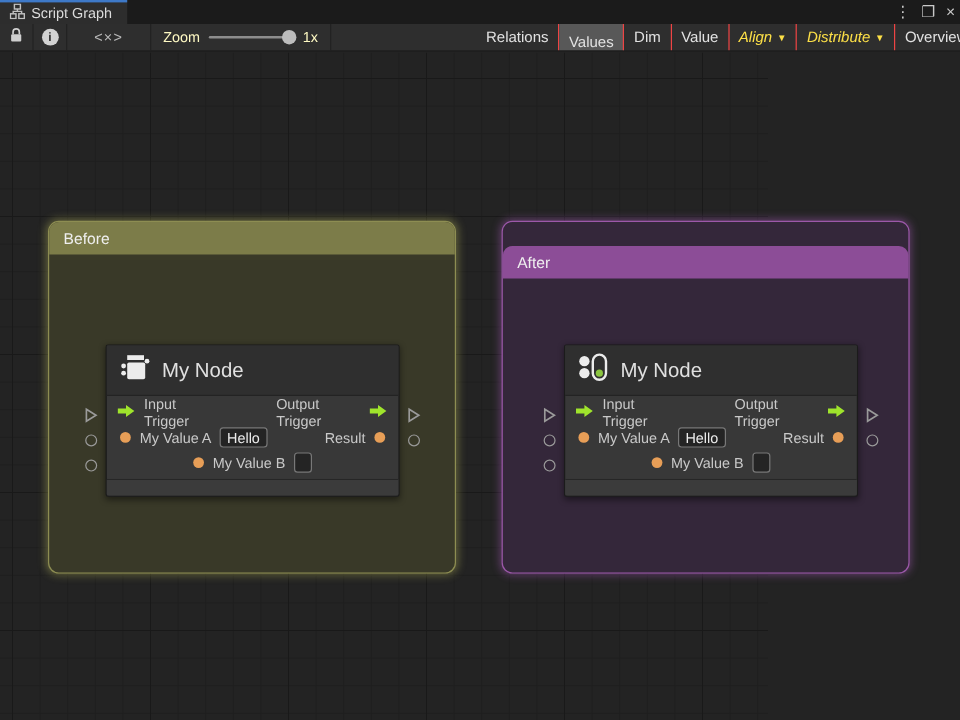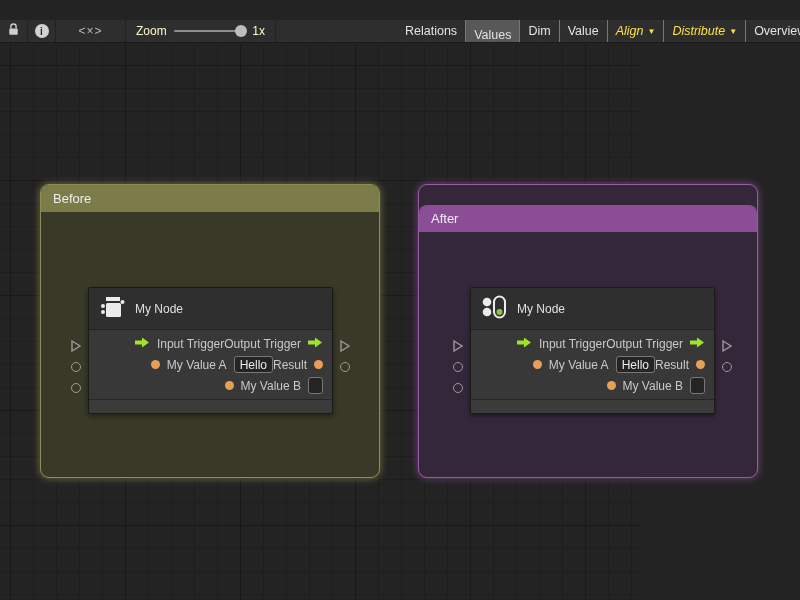--- a/index.html
+++ b/index.html
@@ -72,24 +72,24 @@
   
   .node {
     position:absolute; width:245px; height:127px; background:#383838;
     border:1px solid #1b1b1b; border-radius:2px; display:flex; flex-direction:column;
     box-shadow:0 2px 5px rgba(0,0,0,.45);
   }
   .node-before { left:88px; top:243px; }
   .node-after  { left:470px; top:243px; }
   .node-header {
     flex:0 0 42px; background:#2f2f2f; border-bottom:1px solid #232323;
-    display:flex; align-items:center; gap:10px; padding:0 10px; color:#e0e0e0; font-size:12px;
+    display:flex; align-items:center; gap:10px; padding:0 10px; color:#e0e0e0; font-size:17px;
   }
   .node-rows { flex:1 1 auto; padding-top:3px; }
-  .node-row { height:21px; display:flex; align-items:center; justify-content:flex-end; padding:0 9px; }
+  .node-row { height:21px; display:flex; align-items:center; justify-content:center; padding:0 9px;gap:48px; }
   .port-left, .port-right { display:flex; align-items:center; gap:7px; color:#c9c9c9; }
   .node-footer { flex:0 0 14px; background:#3b3b3b; border-top:1px solid #262626; border-radius:0 0 2px 2px; }
 
   .dot { width:9px; height:9px; border-radius:50%; background:#e79e57; }
   .value-input {
     background:#242424; border:1px solid #787878; border-radius:3px; color:#ececec;
     font-size:12px; padding:0 5px; height:17px; display:flex; align-items:center; min-width:15px;
   }
   .value-input.small { width:15px; padding:0; }
 
@@ -97,20 +97,38 @@
   .ext { position:absolute; display:flex; align-items:center; justify-content:center; }
   .ext-circle { width:10px; height:10px; border:1.4px solid #9a9a9a; border-radius:50%; background:transparent; }
   .l1 { left:-19px; top:51px; } .l2 { left:-18px; top:74px; } .l3 { left:-18px; top:95px; }
   .r1 { right:-19px; top:51px; } .r2 { right:-18px; top:74px; }
 </style>
 </head>
 <body>
 
 <div id="window">
 
+  <div class="tabbar">
+    <div class="tab">
+      <span>
+        <svg width="13" height="13" viewBox="0 0 13 13">
+          <rect x="4" y="0.5" width="5" height="4" fill="none" stroke="#c0c0c0" stroke-width="1.2"></rect>
+          <rect x="0.7" y="8.5" width="4.6" height="4" fill="none" stroke="#c0c0c0" stroke-width="1.2"></rect>
+          <rect x="7.7" y="8.5" width="4.6" height="4" fill="none" stroke="#c0c0c0" stroke-width="1.2"></rect>
+          <path d="M6.5 4.5 V6.5 M3 8.5 V6.5 H10 V8.5" fill="none" stroke="#c0c0c0" stroke-width="1.2"></path>
+        </svg>
+      </span>
+      <span>Script Graph</span>
+    </div>
+    <div class="winctrls">
+      <span>⋮</span>
+      <span class="glyph-max">❐</span>
+      <span class="glyph-close">×</span>
+    </div>
+  </div>
 
   <div class="toolbar">
     <div class="tb-left">
       <div class="tb-seg tb-icon-btn">
         <span>
           <svg width="15" height="15" viewBox="0 0 16 16">
             <path d="M5.2 7 V5 a2.8 2.8 0 0 1 5.6 0 V7" fill="none" stroke="#cfcfcf" stroke-width="1.5"></path>
             <rect x="3.5" y="7" width="9" height="6.5" rx="1" fill="#cfcfcf"></rect>
           </svg>
         </span>

